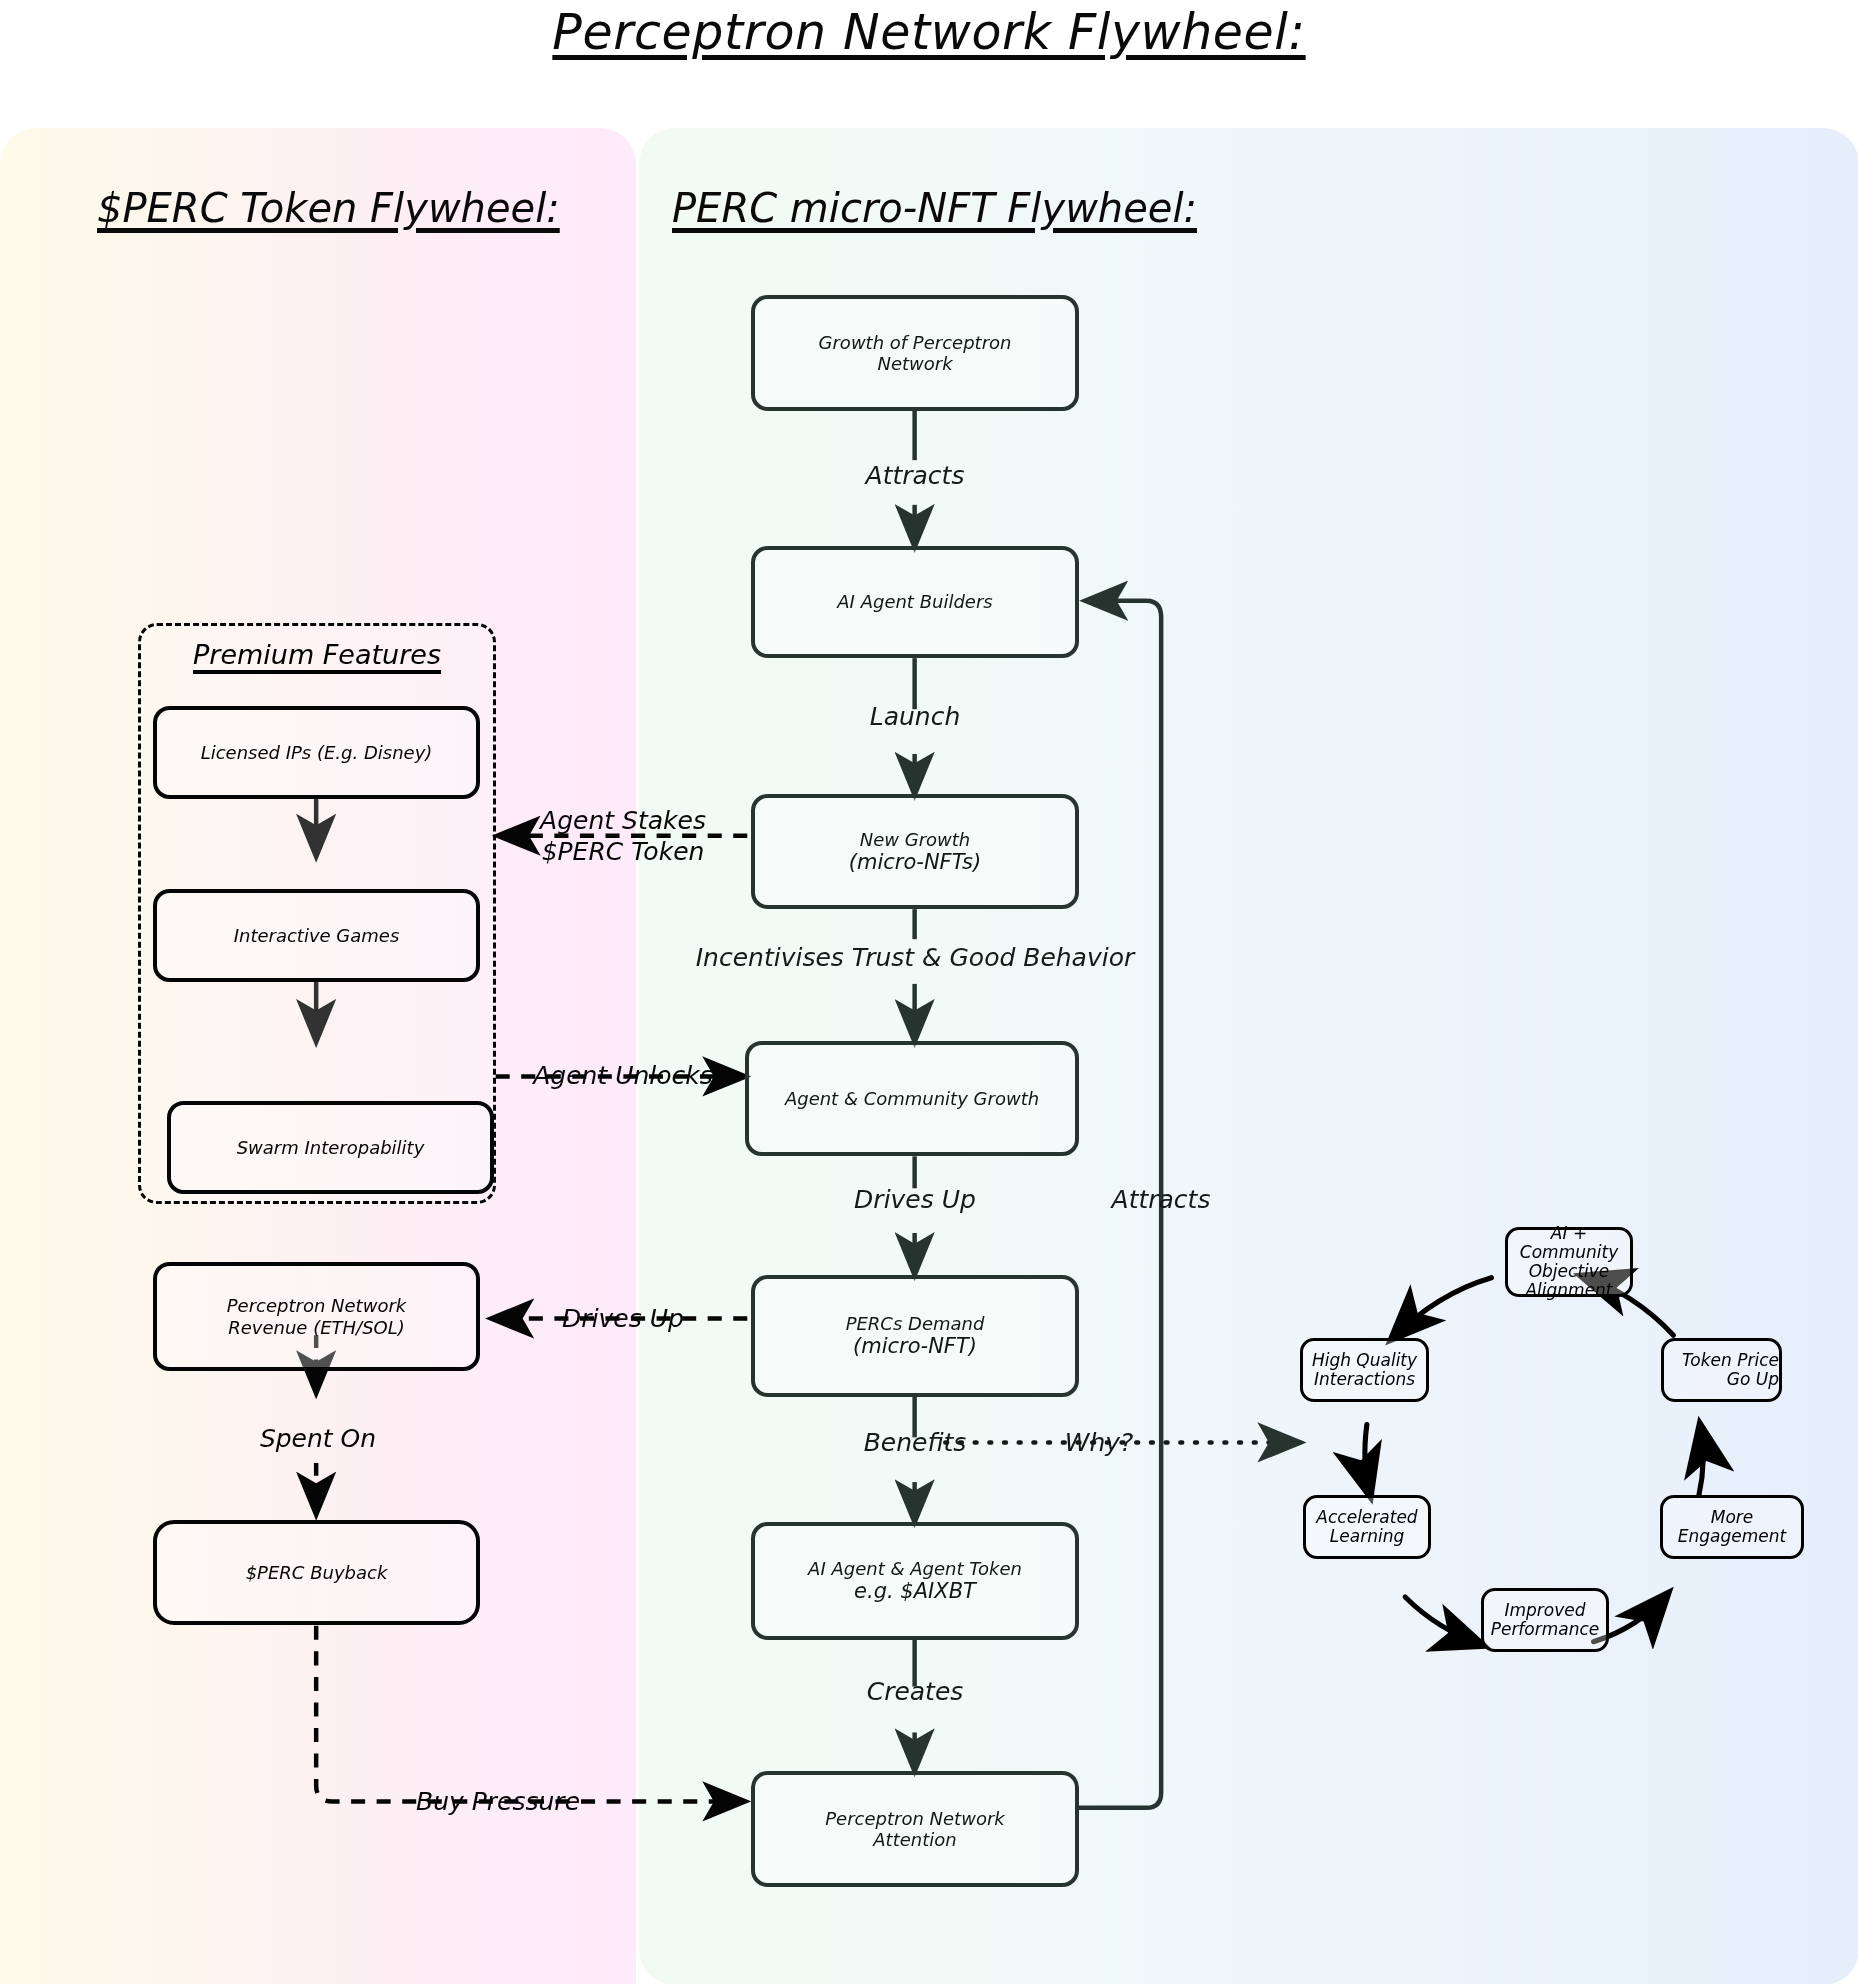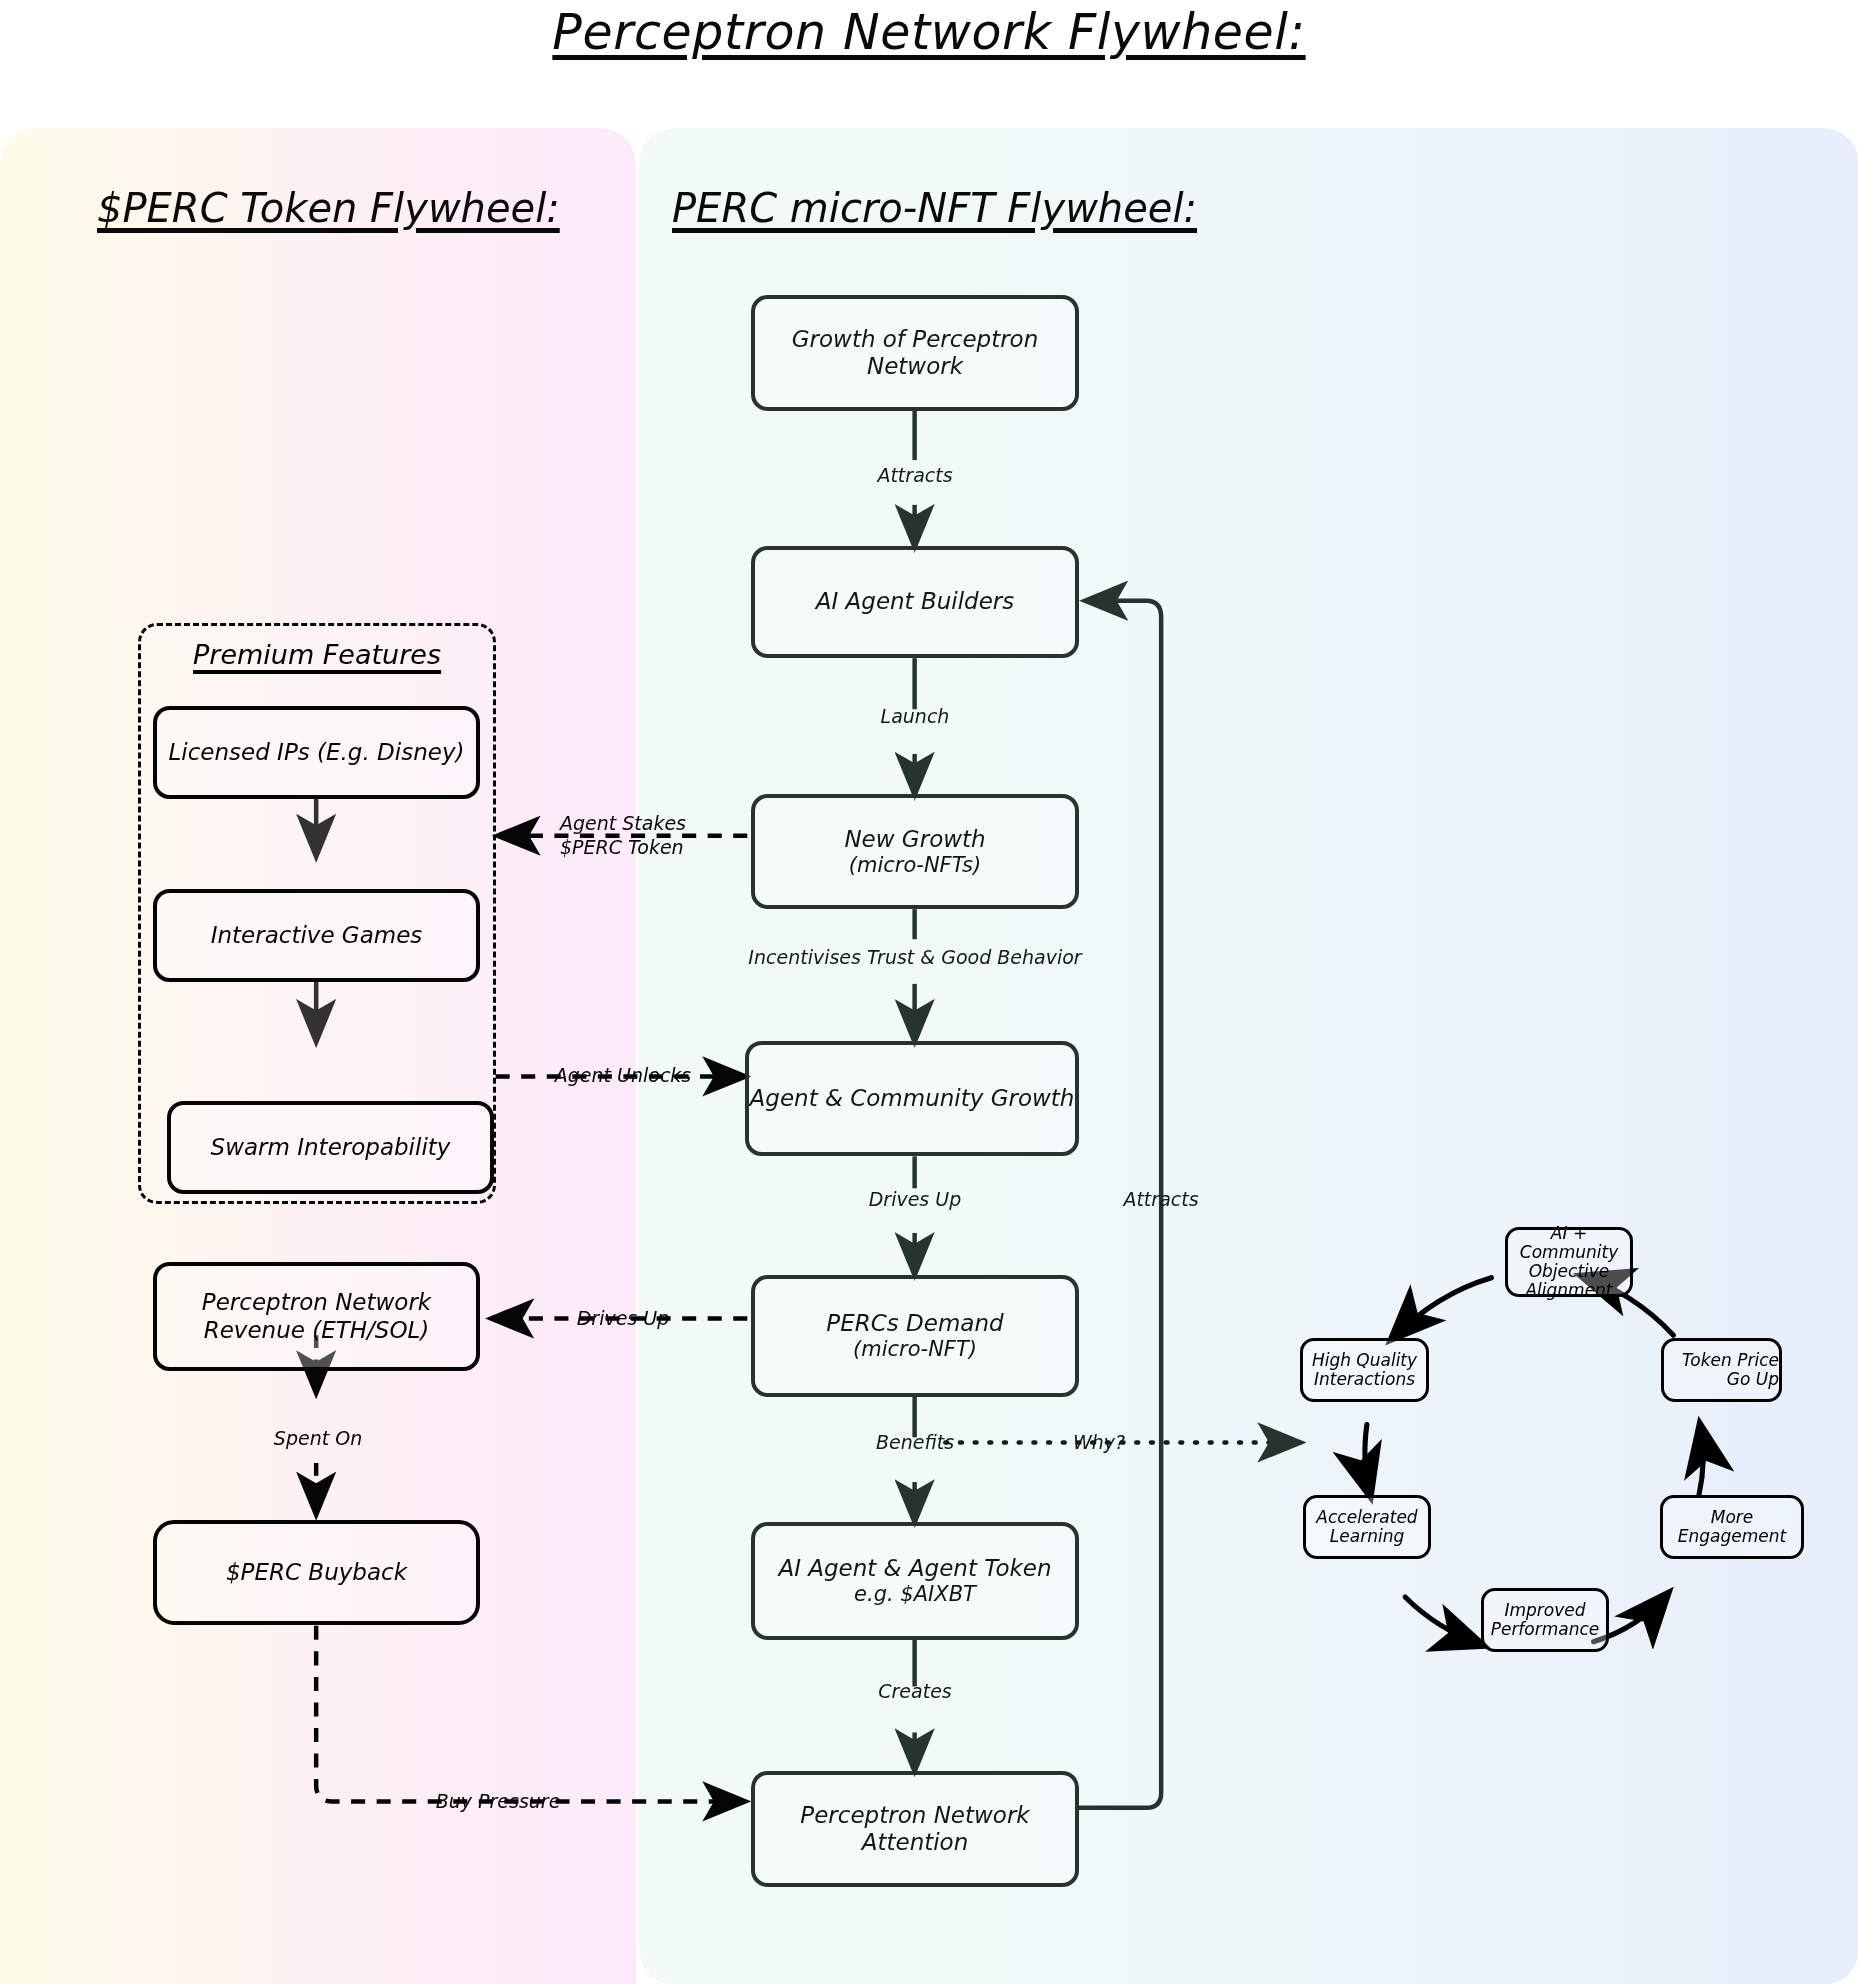--- a/index.html
+++ b/index.html
@@ -32,41 +32,41 @@
   #title-right{left:672px;top:185px;font-size:40px;}
   
   .node{
     position:absolute;box-sizing:border-box;
     border:4.5px solid #27332f;border-radius:16.6px;
     background:rgba(255,255,255,0.30);
     display:flex;flex-direction:column;align-items:center;justify-content:center;
     text-align:center;color:#101814;font-style:italic;
     font-family:"DejaVu Sans", sans-serif;line-height:1.18;
   }
-  .node .l1{font-size:23px;}
+  .node .l1{font-size:18px;}
   .node .l2{font-size:21px;}
   .node.pink{border-color:#050505;color:#050505;}
   .node.circ{border:3.8px solid #000;border-radius:14px;color:#000;}
   .node.circ .l1{font-size:17px;line-height:1.12;}
   
   #premium-box{
     position:absolute;box-sizing:border-box;
     border:3.8px dashed #050505;border-radius:19px;
     background:rgba(255,255,255,0.18);
   }
   #premium-title{
     position:absolute;font-style:italic;font-size:27px;color:#000000;
     white-space:nowrap;text-decoration:underline;text-underline-offset:5.7px;
     text-decoration-thickness:3.8px;font-family:"DejaVu Sans", sans-serif;
   }
   
   .elabel{
     position:absolute;font-style:italic;color:#131b18;white-space:nowrap;
-    font-family:"DejaVu Sans", sans-serif;font-size:19px;
-    transform:translate(-50%,-50%);line-height:1.25;
+    font-family:"DejaVu Sans", sans-serif;font-size:25px;
+    transform:translate(-50%,-50%);text-align:center;line-height:1.25;
   }
   .elabel.dark{color:#060606;}
 </style>
 </head>
 <body>
 
 <div id="panel-left"></div>
 <div id="panel-right"></div>
 
 <svg id="wires" viewBox="0 0 2909 3107" xmlns="http://www.w3.org/2000/svg">

